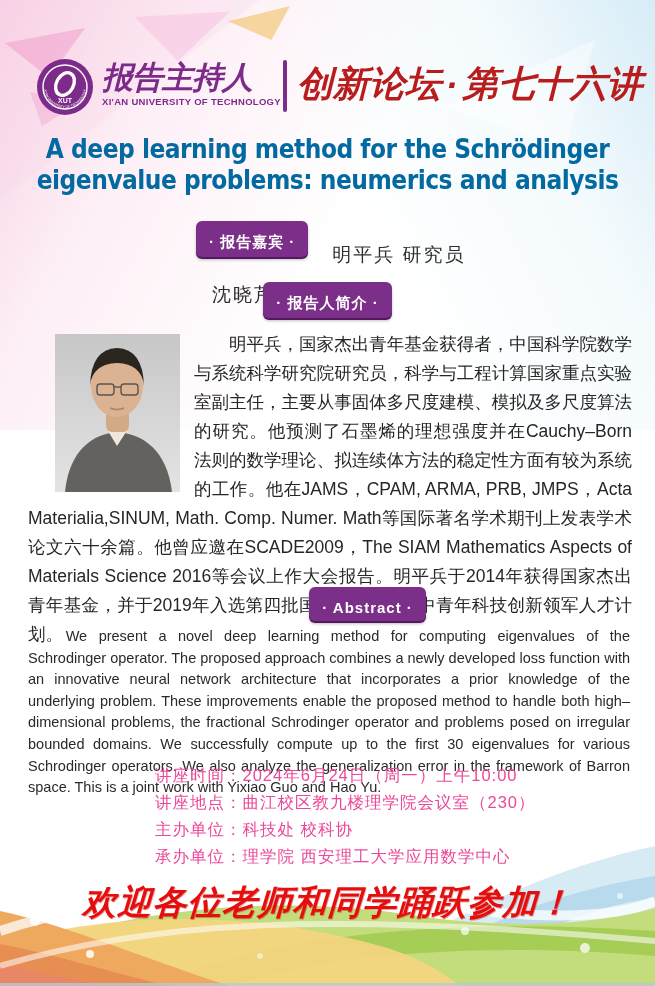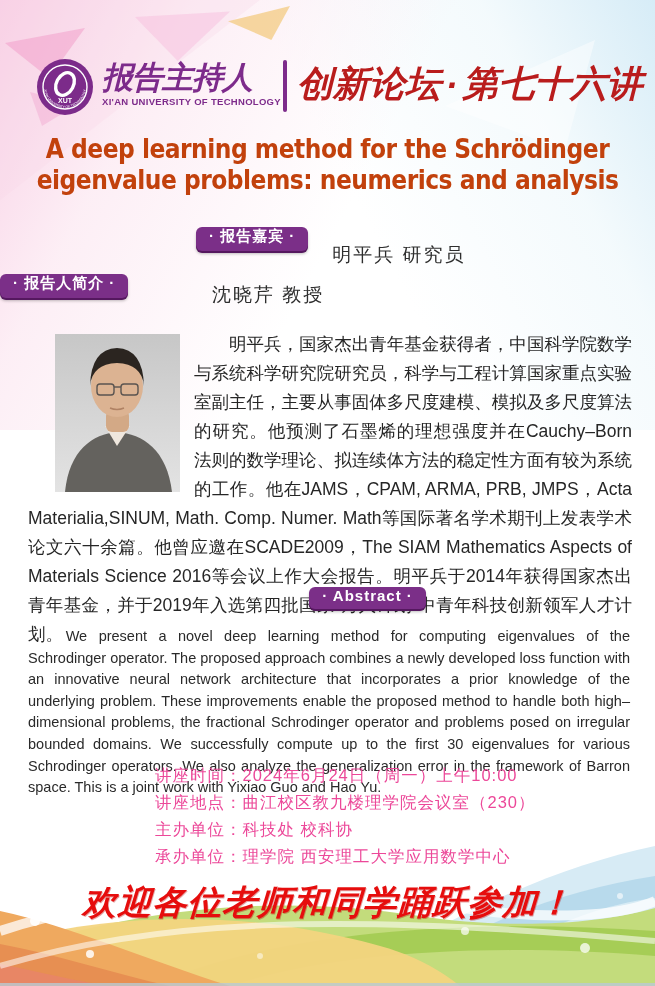--- a/index.html
+++ b/index.html
@@ -35,33 +35,33 @@
   .hdr-divider{position:absolute; left:283px; top:60px; width:4px; height:52px; background:#7d2b8b; border-radius:2px;}
   .forum-title{
     position:absolute; left:297px; top:60px; width:355px;
     font-size:36px; font-weight:bold; font-style:italic; color:#b91c1c;
     font-family:Liberation Mono, monospace; white-space:nowrap; letter-spacing:0px;
   }
   
   .main-title{
     position:absolute; left:0; top:134px; width:655px; text-align:center;
     font-family:"DejaVu Sans", sans-serif; font-stretch:condensed;
-    font-size:26px; font-weight:800; color:#c2410c; line-height:31px; letter-spacing:-.5px;
+    font-size:26px; font-weight:800; color:#0369a1; line-height:31px; letter-spacing:-.5px;
   }
   
   .badge{
     display:inline-block; background:#7b2f88; color:#fff; font-weight:bold;
-    font-size:15px; padding:0 13px 5px; border-radius:6px; letter-spacing:1px;
+    font-size:15px; padding:12px 13px 5px; border-radius:6px; letter-spacing:1px;
     box-shadow:0 2px 0 #55185f, 0 3px 3px rgba(0,0,0,.25); white-space:nowrap;
   }
   .speaker-row{position:absolute; display:flex; align-items:center;}
   .row-guest{left:196px; top:210px;}
   .row-host{left:188px; top:250px;}
   .speaker-name{margin-left:24px; font-size:19px; color:#2e2e2e; letter-spacing:2px; white-space:nowrap;margin-top:32px;}
-  .bio-badge-wrap{position:absolute; left:0; top:274px; width:655px; }
+  .bio-badge-wrap{position:absolute; left:0; top:282px; width:655px; text-align:center;}
   .abs-badge-wrap{position:absolute; left:0; top:587px; width:655px; text-align:center;margin-left:40px;}
   
   .bio-block{
     position:absolute; left:28px; top:330px; width:604px;
     font-size:17.5px; line-height:29px; color:#262626; text-align:justify;
   }
   .photo{float:left; width:125px; height:158px; margin:4px 14px 4px 27px;}
   .bio-text{text-indent:2em;}
   
   .abstract-block{

